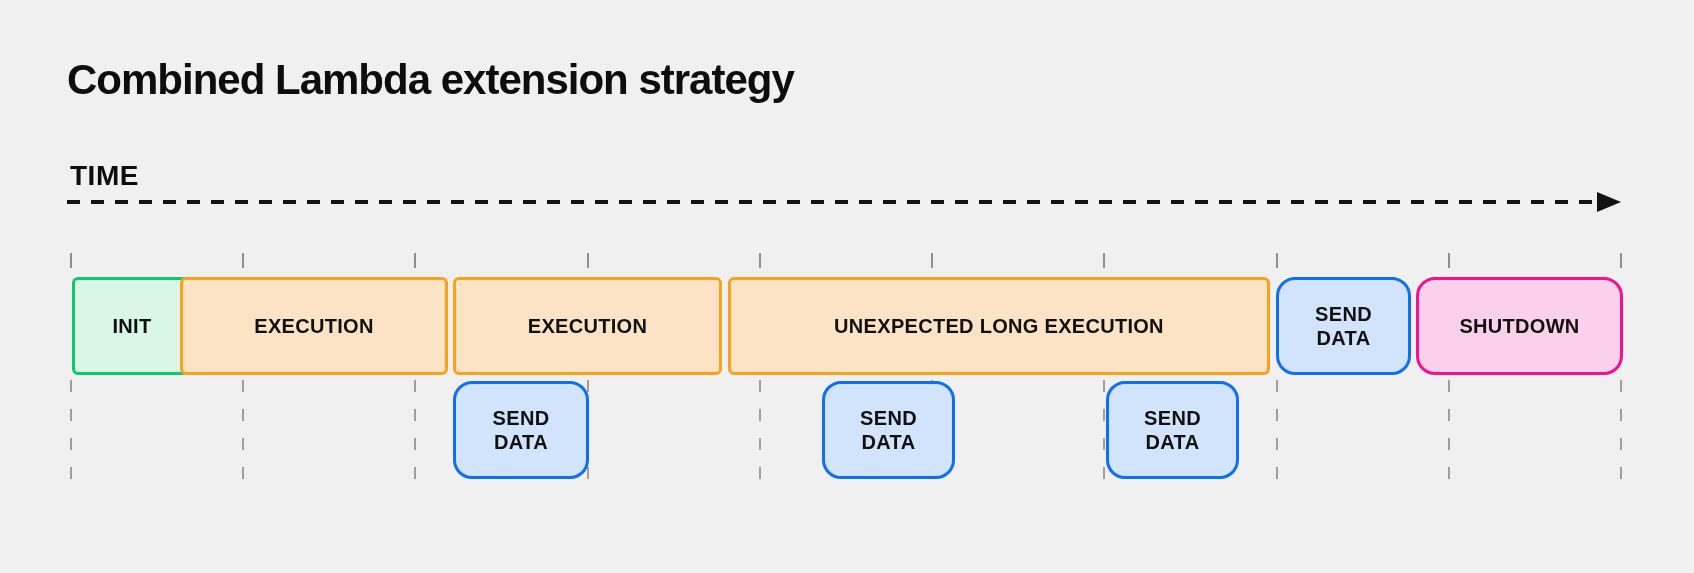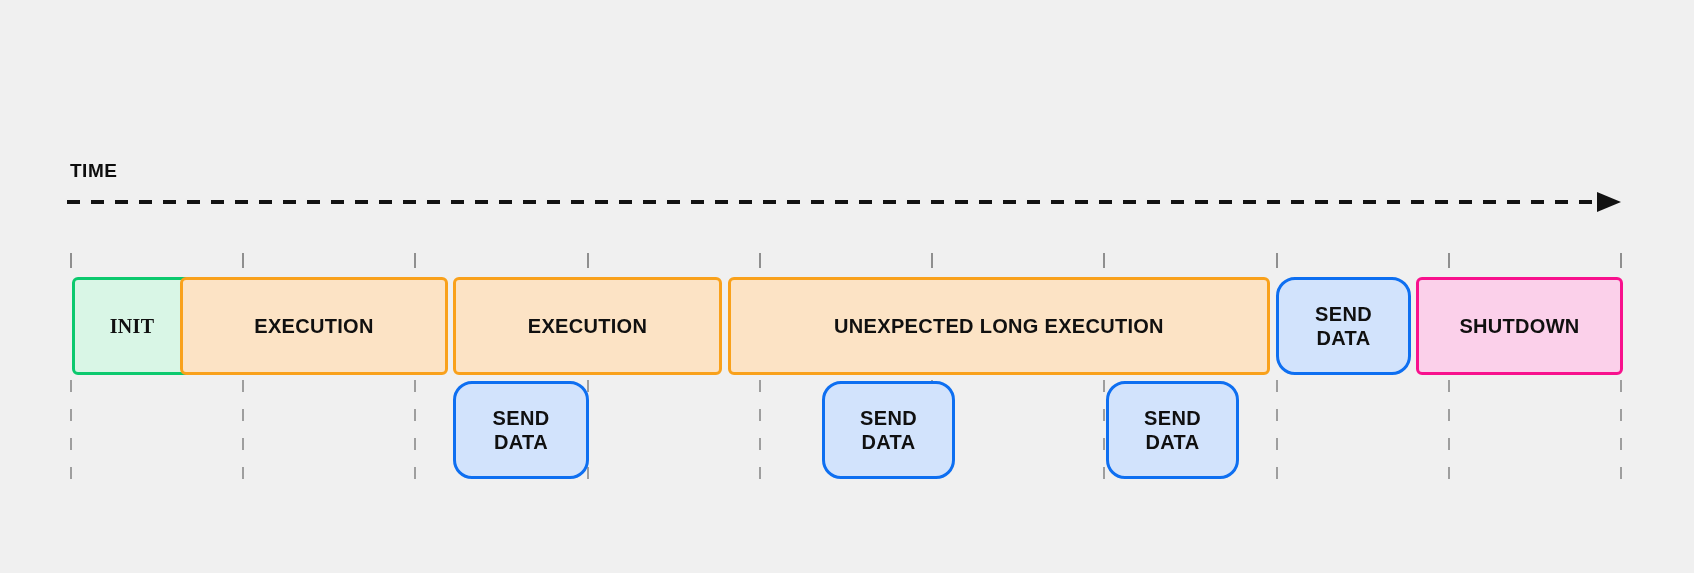--- a/index.html
+++ b/index.html
@@ -13,21 +13,21 @@
     background:#f0f0f0;
     overflow:hidden;
   }
   .page-title{
     position:absolute;left:67px;top:56px;
     font-size:42px;font-weight:700;letter-spacing:-1px;
     color:#0d0d0d;white-space:nowrap;
   }
   .time-label{
     position:absolute;left:70px;top:160px;
-    font-size:19px;font-weight:700;letter-spacing:.5px;
+    font-size:28px;font-weight:700;letter-spacing:.5px;
     color:#0d0d0d;
   }
   .time-arrow-line{
     position:absolute;left:67px;top:200px;
     width:1528px;height:4px;
     background:repeating-linear-gradient(90deg,#121212 0 13px,transparent 13px 24px);
   }
   .time-arrow-head{
     position:absolute;left:1597px;top:192px;
     width:0;height:0;
@@ -56,26 +56,27 @@
     box-sizing:border-box;border:3px solid;border-radius:6px;
     display:flex;align-items:center;justify-content:center;text-align:center;
     font-size:20px;font-weight:700;letter-spacing:.3px;line-height:1.2;
     color:#101010;z-index:2;
     white-space:pre-line;
   }
   .phase{white-space:pre-line;}
   .c-green {background:#d9f6e6;border-color:#0cc96e;}
   .c-orange{background:#fce3c5;border-color:#f9a11b;text-align:center;}
   .c-blue  {background:#d2e3fc;border-color:#0e6ff1;border-radius:19px;}
-  .c-pink  {background:#fbd0ea;border-color:#f8118d;}
+  .c-pink  {background:#fbd0ea;border-color:#f8118d;border-radius:19px;}
 </style>
 </head>
 <body>
 
 <div id="canvas">
+  <div class="page-title">Combined Lambda extension strategy</div>
   <div class="time-label">TIME</div>
   <div class="time-arrow-line"></div>
   <div class="time-arrow-head"></div>
   <div id="ticks">
       <div class="tick" style="left: 70px;"></div>
       <div class="tick" style="left: 242px;"></div>
       <div class="tick" style="left: 414px;"></div>
       <div class="tick" style="left: 587px;"></div>
       <div class="tick" style="left: 759px;"></div>
       <div class="tick" style="left: 931px;"></div>
@@ -90,21 +91,21 @@
       <div class="vdash" style="left: 414px;"></div>
       <div class="vdash" style="left: 587px;"></div>
       <div class="vdash" style="left: 759px;"></div>
       <div class="vdash" style="left: 931px;"></div>
       <div class="vdash" style="left: 1103px;"></div>
       <div class="vdash" style="left: 1276px;"></div>
       <div class="vdash" style="left: 1448px;"></div>
       <div class="vdash" style="left: 1620px;"></div>
     </div>
   <div id="main-row">
-      <div class="phase c-green" style="left: 72px; width: 120px; font-family: Liberation Serif, serif;"><span>INIT</span></div>
+      <div class="phase c-green" style="left: 72px; width: 120px;"><span>INIT</span></div>
       <div class="phase c-orange" style="left: 180px; width: 268px;"><span>EXECUTION</span></div>
       <div class="phase c-orange" style="left: 453px; width: 269px;"><span>EXECUTION</span></div>
       <div class="phase c-orange" style="left: 728px; width: 542px;"><span>UNEXPECTED LONG EXECUTION</span></div>
       <div class="phase c-blue" style="left: 1276px; width: 135px;"><span>SEND
 DATA</span></div>
       <div class="phase c-pink" style="left: 1416px; width: 207px;"><span>SHUTDOWN</span></div>
     </div>
   <div id="below-row">
       <div class="below-box c-blue" style="left: 453px; width: 136px;"><span>SEND
 DATA</span></div>

